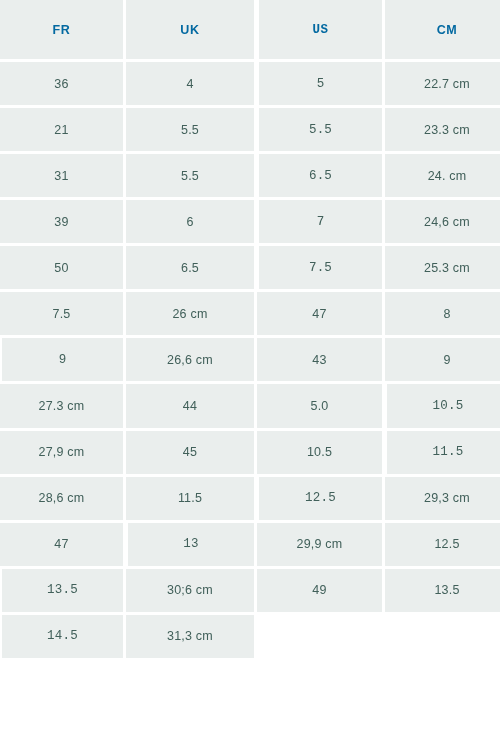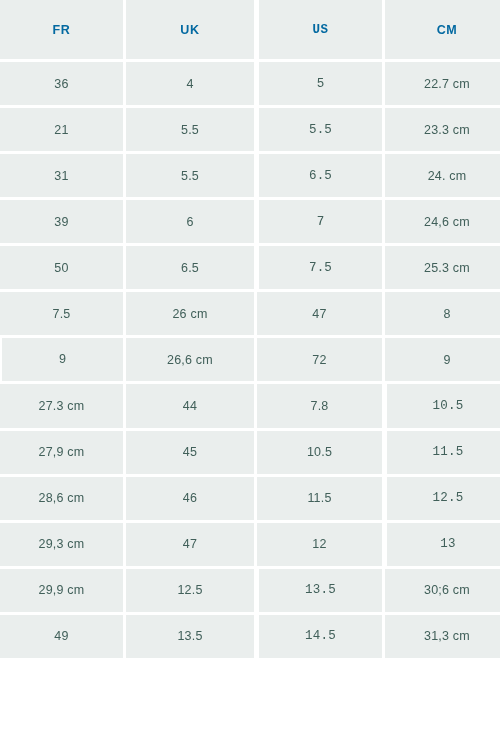--- a/index.html
+++ b/index.html
@@ -87,37 +87,35 @@
     <div class="cell data">50</div>
     <div class="cell data">6.5</div>
     <div class="cell data col-us">7.5</div>
     <div class="cell data">25.3 cm</div>
     <div class="cell data">7.5</div>
     <div class="cell data">26 cm</div>
     <div class="cell data">47</div>
     <div class="cell data">8</div>
     <div class="cell data col-us">9</div>
     <div class="cell data">26,6 cm</div>
-    <div class="cell data">72</div>
+    <div class="cell data">43</div>
     <div class="cell data">9</div>
     <div class="cell data">27.3 cm</div>
     <div class="cell data">44</div>
-    <div class="cell data">7.8</div>
+    <div class="cell data">5.0</div>
     <div class="cell data col-us">10.5</div>
     <div class="cell data">27,9 cm</div>
     <div class="cell data">45</div>
     <div class="cell data">10.5</div>
     <div class="cell data col-us">11.5</div>
     <div class="cell data">28,6 cm</div>
-    <div class="cell data">46</div>
     <div class="cell data">11.5</div>
     <div class="cell data col-us">12.5</div>
     <div class="cell data">29,3 cm</div>
     <div class="cell data">47</div>
-    <div class="cell data">12</div>
     <div class="cell data col-us">13</div>
     <div class="cell data">29,9 cm</div>
     <div class="cell data">12.5</div>
     <div class="cell data col-us">13.5</div>
     <div class="cell data">30;6 cm</div>
     <div class="cell data">49</div>
     <div class="cell data">13.5</div>
     <div class="cell data col-us">14.5</div>
     <div class="cell data">31,3 cm</div>
   </div>

